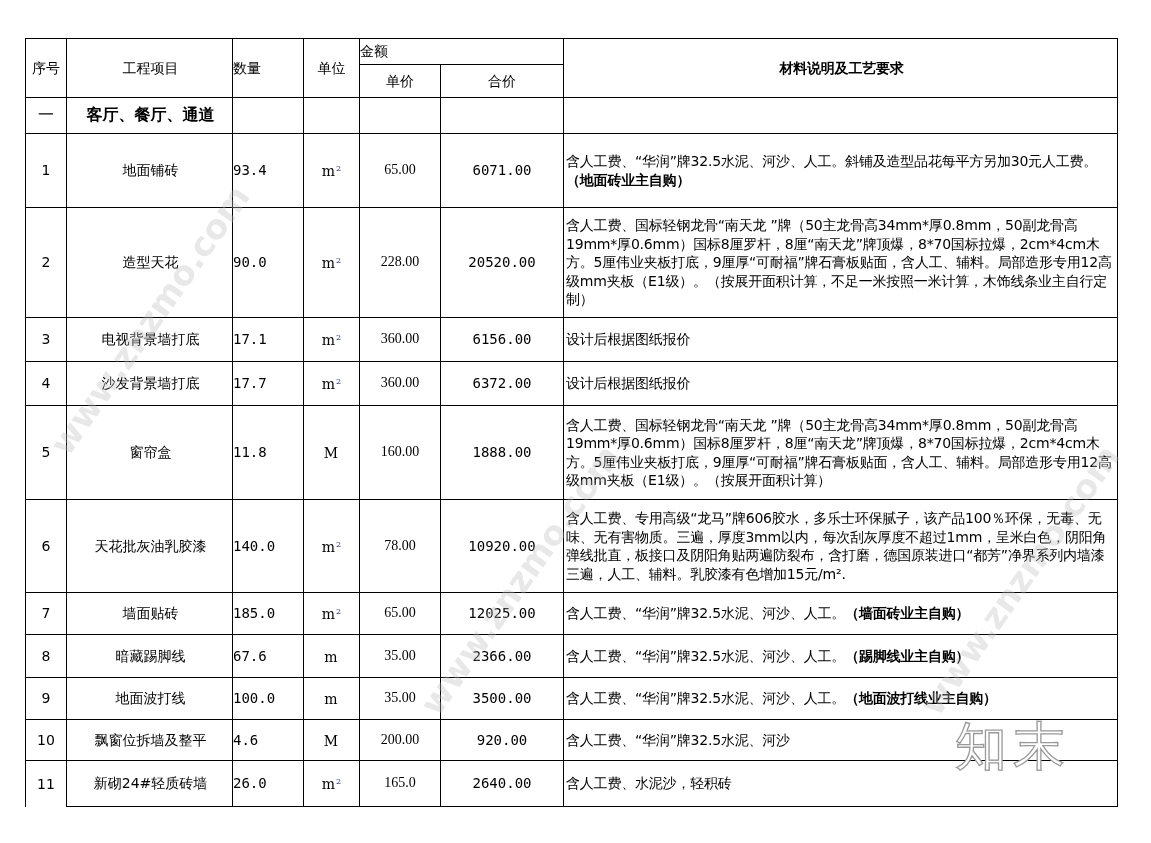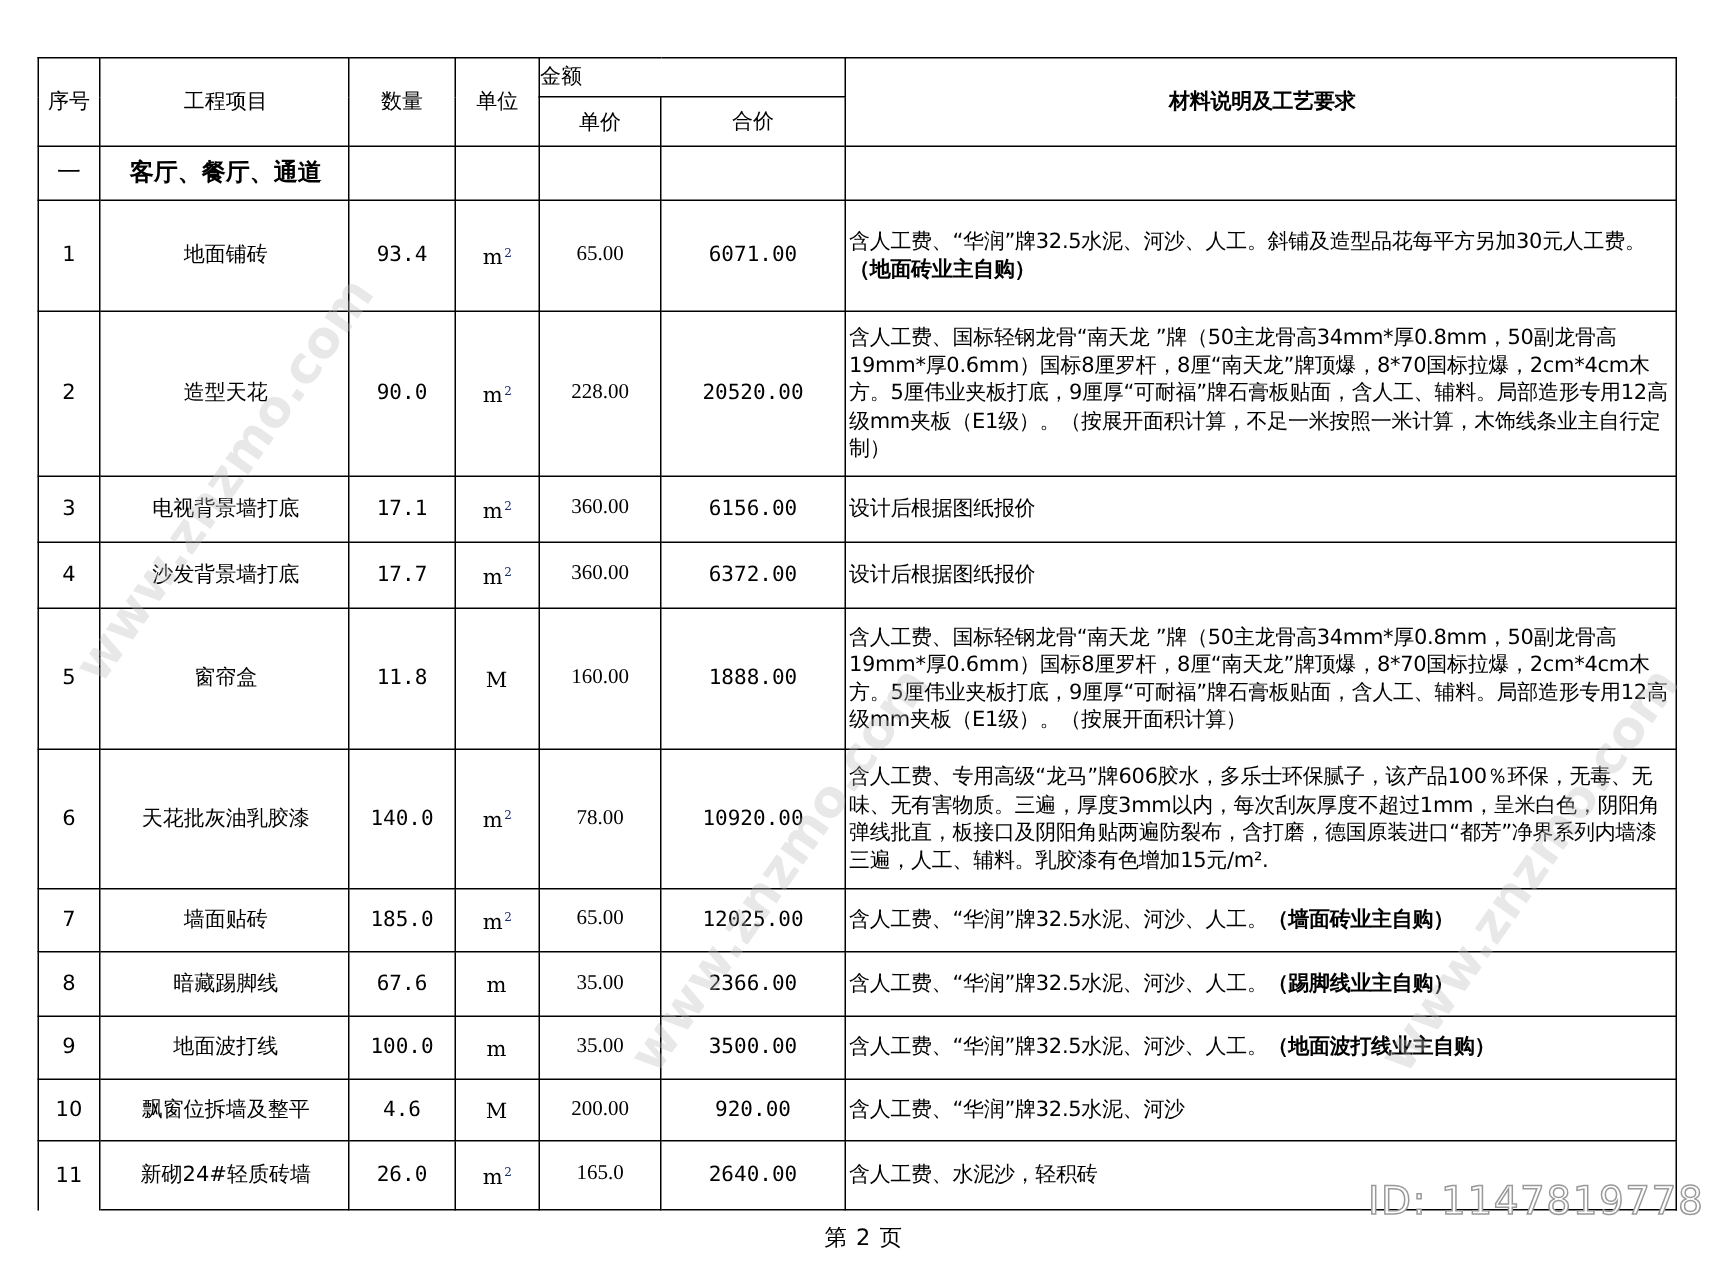--- a/index.html
+++ b/index.html
@@ -5,21 +5,21 @@
   html, body { margin: 0; padding: 0; background: #ffffff; }
   body { width: 1151px; height: 843px; position: relative; overflow: hidden;
          font-family: "DejaVu Sans", "Liberation Sans", sans-serif; color: #000; }
   .sheet { position: absolute; left: 0; top: 0; width: 1151px; height: 843px; }
   table.quote { position: absolute; left: 25px; top: 38px; border-collapse: collapse;
                 table-layout: fixed; width: 1092px; }
   table.quote td, table.quote th { border: 1.3px solid #000; padding: 0; font-weight: normal;
                                     font-size: 14px; line-height: 18.5px; vertical-align: middle; overflow: hidden; }
   .c-no   { width: 40px;  text-align: center; font-size: 15px; }
   .c-item { width: 166px; text-align: center; padding-left: 2px !important; }
-  .c-qty  { width: 71px;  text-align: center; font-family: "DejaVu Sans Mono", "Liberation Mono", monospace; font-size: 13px; }
+  .c-qty  { width: 71px;  text-align: left; font-family: "DejaVu Sans Mono", "Liberation Mono", monospace; font-size: 13px; }
   .c-unit { width: 56px;  text-align: center; font-family: "DejaVu Serif", "Liberation Serif", serif; font-size: 13px; }
   .c-up   { width: 81px;  text-align: center; font-family: Liberation Serif, serif; font-size: 13px; }
   .c-tot  { width: 123px; text-align: center; font-family: "DejaVu Sans Mono", "Liberation Mono", monospace; font-size: 13px; }
   .c-desc { width: 553px; text-align: left; padding-left: 2px !important; font-size: 13.4px; letter-spacing: -0.2px; margin-left: 20px; }
   th.h-title { font-weight: bold !important; font-size: 15px; }
   .hdr th { font-size: 14px; }
   .section td.c-item { font-weight: bold; font-size: 16px; }
   .section td.c-no { font-size: 16px; }
   .bold { font-weight: bold; }
   sup { font-size: 8px; color: #1a2a6c; vertical-align: 5px; margin-left: 1px; }
@@ -178,21 +178,18 @@
         <td class="c-item">新砌24#轻质砖墙</td>
         <td class="c-qty">26.0</td>
         <td class="c-unit"><span>m</span><sup>2</sup></td>
         <td class="c-up">165.0</td>
         <td class="c-tot">2640.00</td>
         <td class="c-desc"><span>含人工费、水泥沙，轻积砖</span><span class="bold"></span></td>
       </tr>
     </tbody>
   </table>
 
-  <div class="footer">
-    <span>第</span><span>2</span><span>页</span>
-  </div>
 
   <div class="wm" style="left:-10px;top:300px;font-size:34px;transform:rotate(-55deg);">www.znzmo.com</div>
   <div class="wm" style="left:360px;top:560px;font-size:34px;transform:rotate(-55deg);">www.znzmo.com</div>
   <div class="wm" style="left:860px;top:560px;font-size:34px;transform:rotate(-55deg);">www.znzmo.com</div>
-  <div class="wm-id">ID: 1147819778</div>
+  <div class="wm-brand">知末</div>
 </div>
 
 </body></html>

